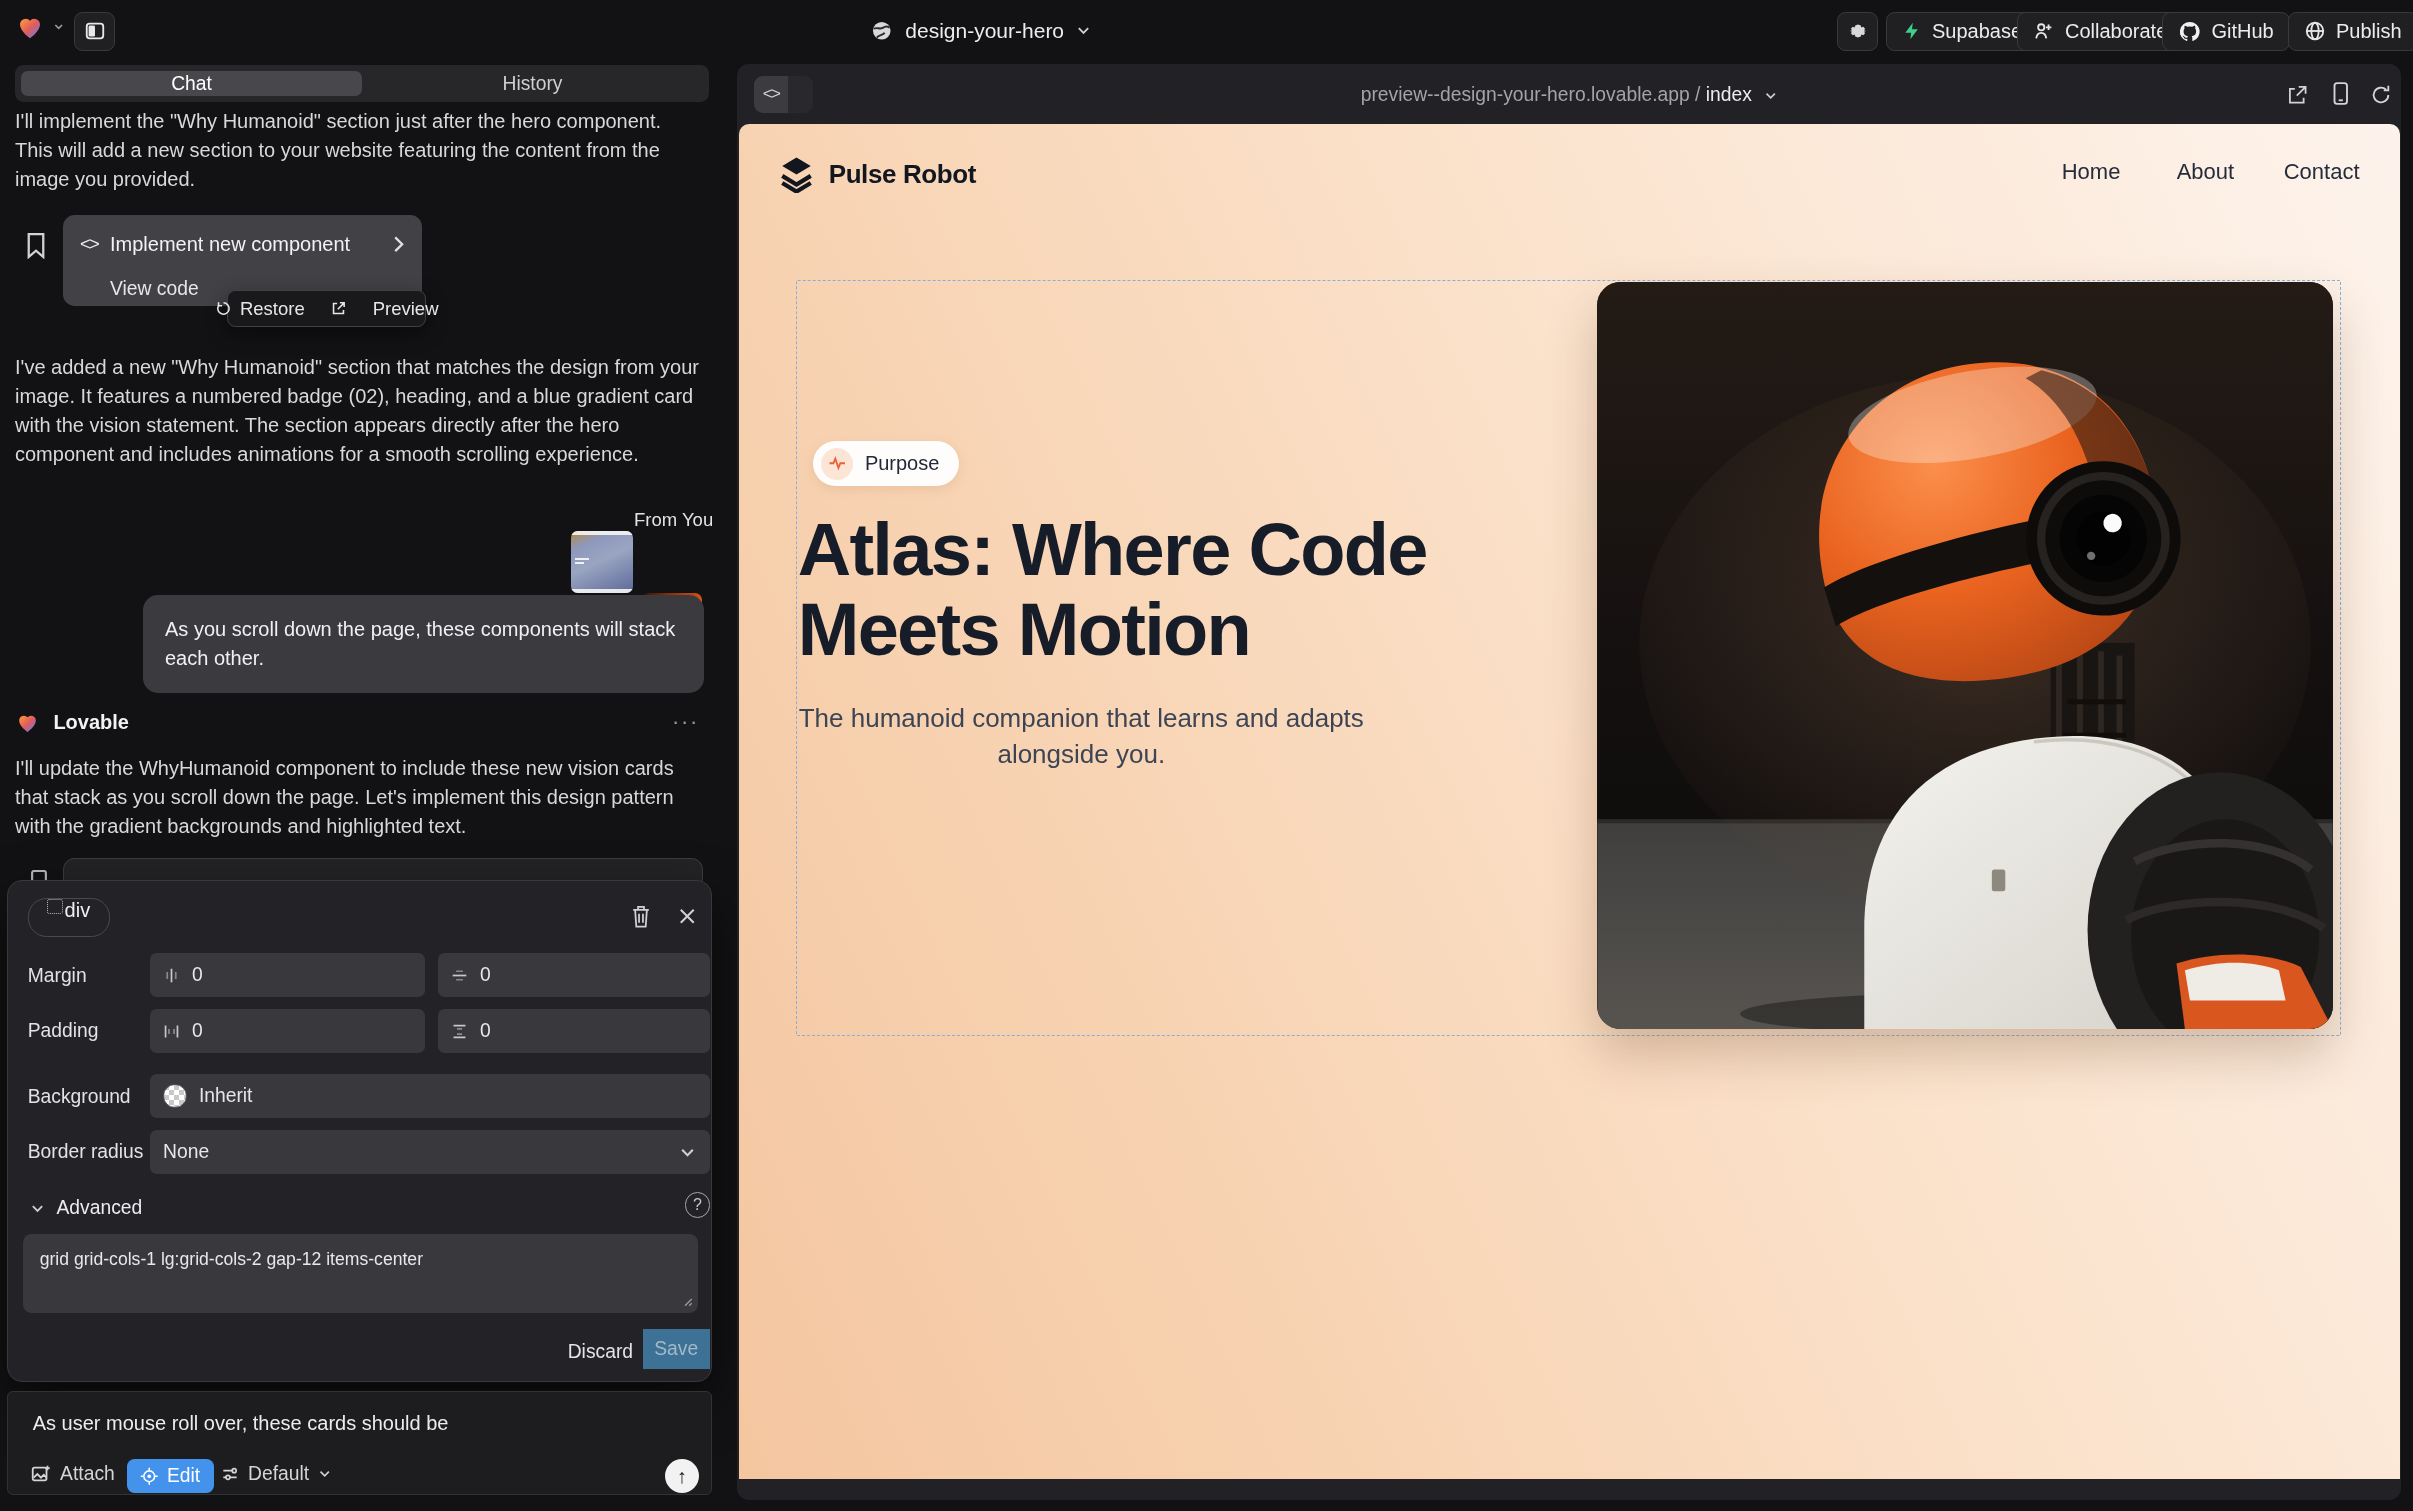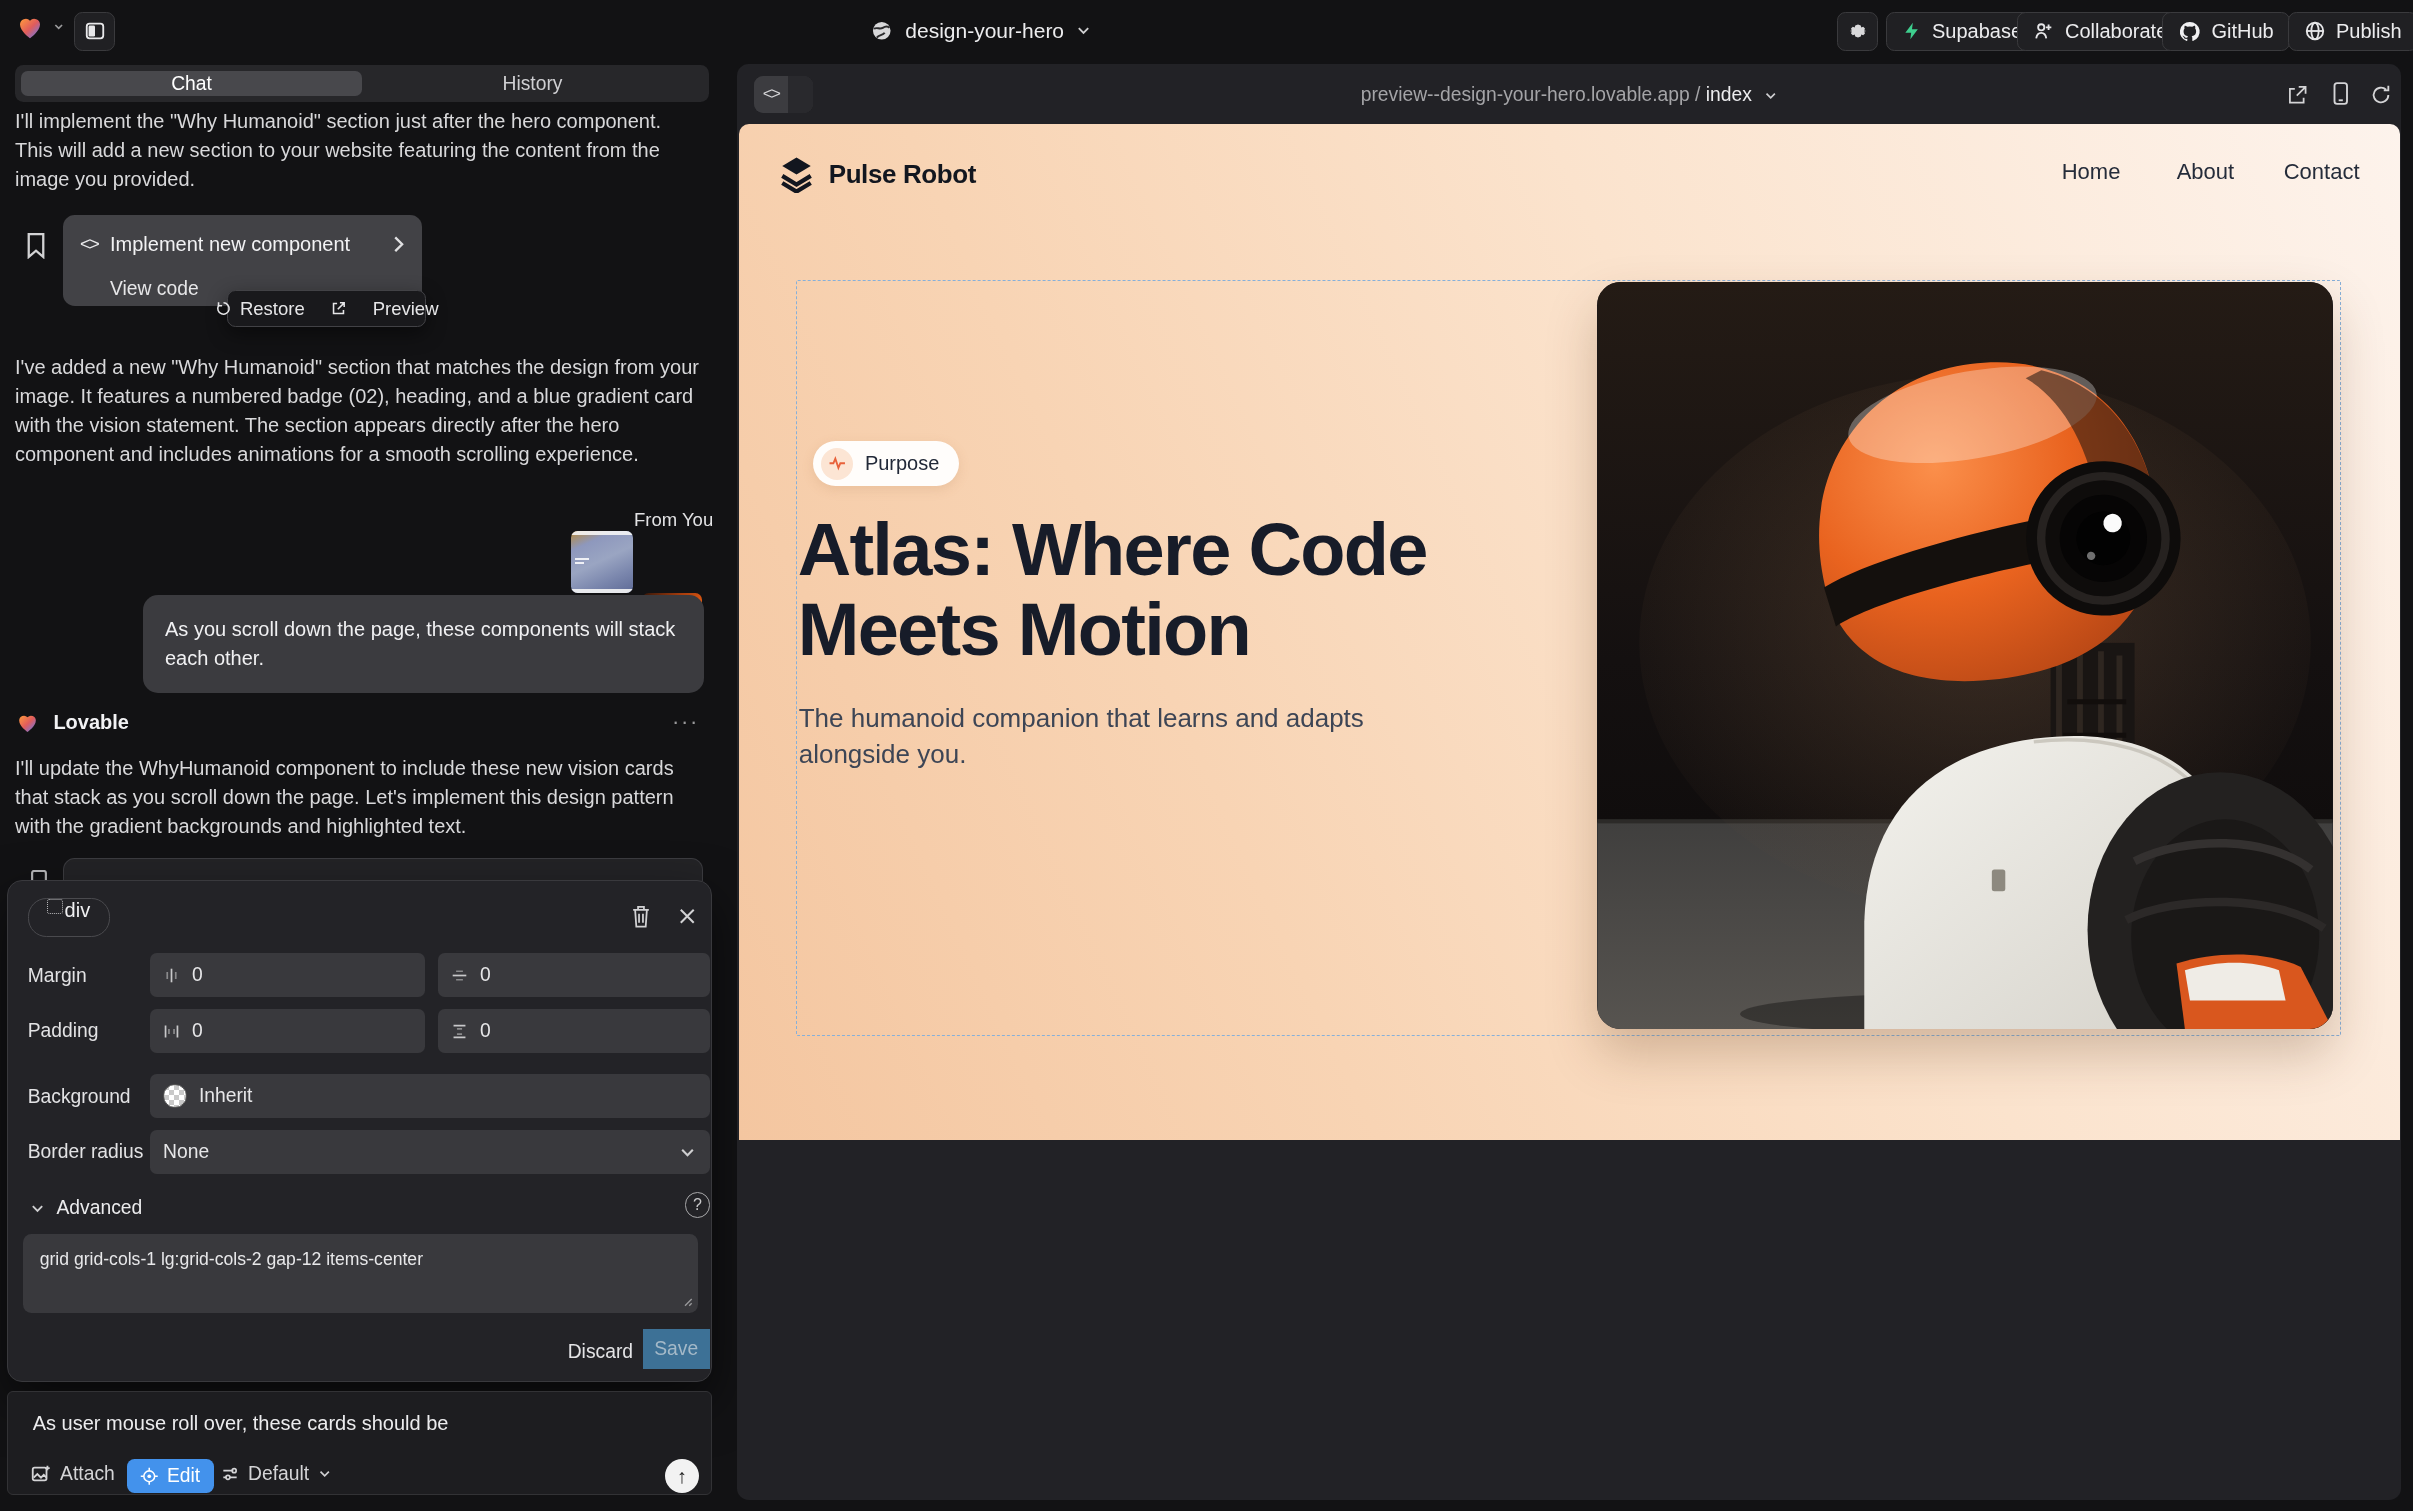--- a/index.html
+++ b/index.html
@@ -58,30 +58,30 @@
   .send{width:34px;height:34px;border-radius:50%;background:#f2f2f2;color:#222;display:flex;
         align-items:center;justify-content:center;font-size:20px;font-weight:bold;}
 
   
   .frame{left:737px;top:64px;width:1664px;height:1436px;background:#222226;border-radius:11.8px;}
   .ptoggle{left:17px;top:11.8px;height:37px;width:59px;background:#323236;border-radius:9.2px;display:flex;overflow:hidden;}
   .ptoggle .seg1{width:34px;display:flex;align-items:center;justify-content:center;background:#3c3c40;color:#d6d6d8;font-size:17px;letter-spacing:-1.7px;}
   .ptoggle .seg2{flex:1;background:#29292d;}
   .url{font-size:19.3px;color:#a4a4a7;}
   .url b{color:#ececee;font-weight:normal;}
-  .site{left:1.7px;top:60px;width:1661px;height:1016px;border-radius:10px 10px 0 0;overflow:hidden;
+  .site{left:1.7px;top:60px;width:1661px;height:1355px;border-radius:10px 10px 0 0;overflow:hidden;
         background:linear-gradient(245deg,#fdf3ec 0%,#fbe3cd 40%,#f8d4b4 70%,#f4c6a0 100%);}
   .nav a{font-size:22px;color:#252c3a;text-decoration:none;}
   .brand{font-size:26px;font-weight:800;color:#12161f;letter-spacing:-0.4px;}
   .selrect{left:57px;top:156px;width:1543px;height:754px;border:1.7px dashed #86b0da;border-radius:1.7px;}
   .badge{display:inline-flex;align-items:center;gap:11.8px;height:45px;padding:0 20px 0 8.4px;background:#fffdfb;
          border-radius:23.5px;box-shadow:0 3.4px 11.8px rgba(180,120,80,.18);font-size:20px;color:#222938;font-weight:500;}
   .badge .pc{width:32px;height:32px;border-radius:50%;background:#fce5d4;display:flex;align-items:center;justify-content:center;}
   .h1{font-size:74px;line-height:80px;font-weight:800;color:#171c29;letter-spacing:-1.7px;}
-  .sub{font-size:26px;line-height:36px;color:#3d4555;}
+  .sub{font-size:26px;line-height:36px;color:#3d4555;text-align:center;}
   .cta{display:inline-flex;align-items:center;gap:13.4px;height:55px;padding:0 32px;background:#e8613a;
        border:none;border-radius:28.6px;color:#fff;font-size:23px;font-weight:500;font-family:inherit;}
   .imgcard{left:858px;top:158px;width:736px;height:747px;border-radius:23.5px;overflow:hidden;
            box-shadow:0 25px 50px rgba(90,50,20,.25);background:#15161c;}
 </style>
 </head>
 <body>
 
 <div id="app">
 

